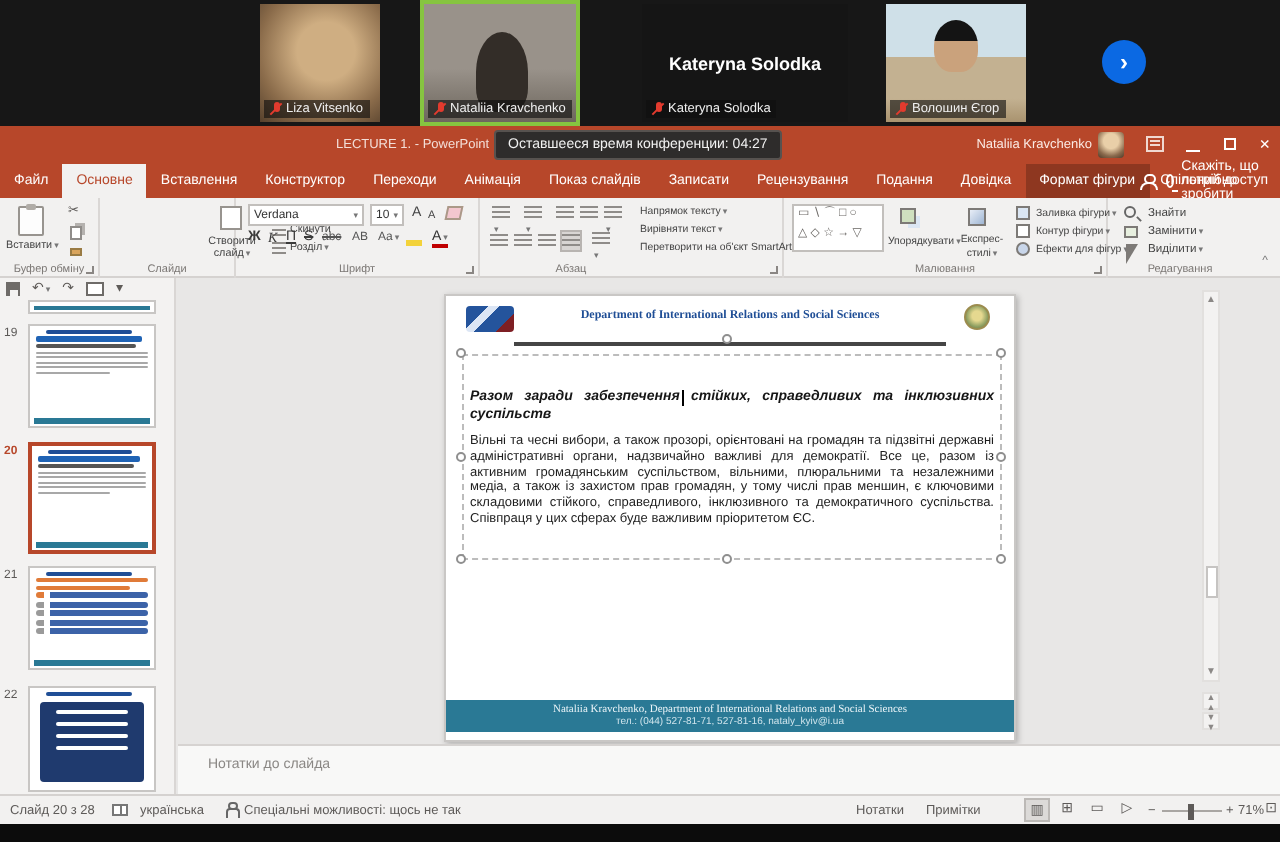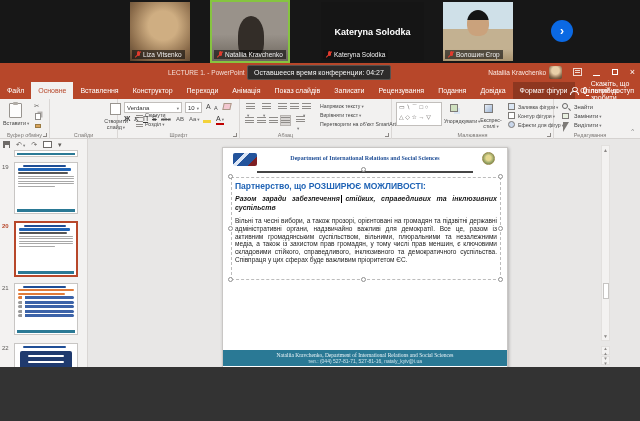--- a/index.html
+++ b/index.html
@@ -1,17 +1,17 @@
 <!DOCTYPE html>
 <html><head>
 <meta charset="utf-8">
 <style>
   * { margin:0; padding:0; box-sizing:border-box; }
   body { font-family:"Liberation Sans", sans-serif; background:#333; }
-  .screen { position:relative; width:640px; height:367px; overflow:hidden; background:#e8e7e6; font-family:"Liberation Sans", sans-serif;padding-left:16px; }
+  .screen { position:relative; width:640px; height:421px; overflow:hidden; background:#e8e7e6; font-family:"Liberation Sans", sans-serif;padding-left:16px; }
 
   
   .strip { position:absolute; left:0; top:0; width:640px; height:63px; background:#171717; }
   .tile { position:absolute; top:2px; height:59px; background:#0e0e0e; overflow:hidden; }
   .plabel { position:absolute; left:2px; bottom:2px; display:flex; align-items:center; gap:2px;
             background:rgba(15,15,15,.62); color:#efefef; font-size:6.5px; padding:1px 3px; white-space:nowrap; }
   .mic { position:relative; width:6px; height:7px; flex:none; }
   .mic::before { content:""; position:absolute; left:2px; top:0; width:3px; height:5px; background:#e23b2e; border-radius:1.5px; }
   .mic::after { content:""; position:absolute; left:-1px; top:3px; width:8px; height:1px; background:#e23b2e; transform:rotate(-45deg); }
   .photo { position:absolute; inset:0; }
@@ -381,21 +381,20 @@
 
       <div class="selrect"></div>
       <span class="handle" style="left:5px; top:26px;"></span>
       <span class="handle" style="left:275px; top:26px;"></span>
       <span class="handle" style="left:5px; top:78px;"></span>
       <span class="handle" style="left:275px; top:78px;"></span>
       <span class="handle" style="left:5px; top:129px;"></span>
       <span class="handle" style="left:138px; top:129px;"></span>
       <span class="handle" style="left:275px; top:129px;"></span>
 
-      <div class="sl-title">Партнерство, що РОЗШИРЮЄ МОЖЛИВОСТІ:</div>
       <div class="sl-sub">Разом заради забезпечення стійких, справедливих та інклюзивних суспільств</div>
       <span class="caret"></span>
       <div class="sl-body">Вільні та чесні вибори, а також прозорі, орієнтовані на громадян та підзвітні державні адміністративні органи, надзвичайно важливі для демократії. Все це, разом із активним громадянським суспільством, вільними, плюральними та незалежними медіа, а також із захистом прав громадян, у тому числі прав меншин, є ключовими складовими стійкого, справедливого, інклюзивного та демократичного суспільства. Співпраця у цих сферах буде важливим пріоритетом ЄС.</div>
 
       <div class="sl-footer">
         <div class="sl-f1">Nataliia Kravchenko, Department of International Relations and Social Sciences</div>
         <div class="sl-f2">тел.: (044) 527-81-71, 527-81-16, nataly_kyiv@i.ua</div>
       </div>
     </div>
 

